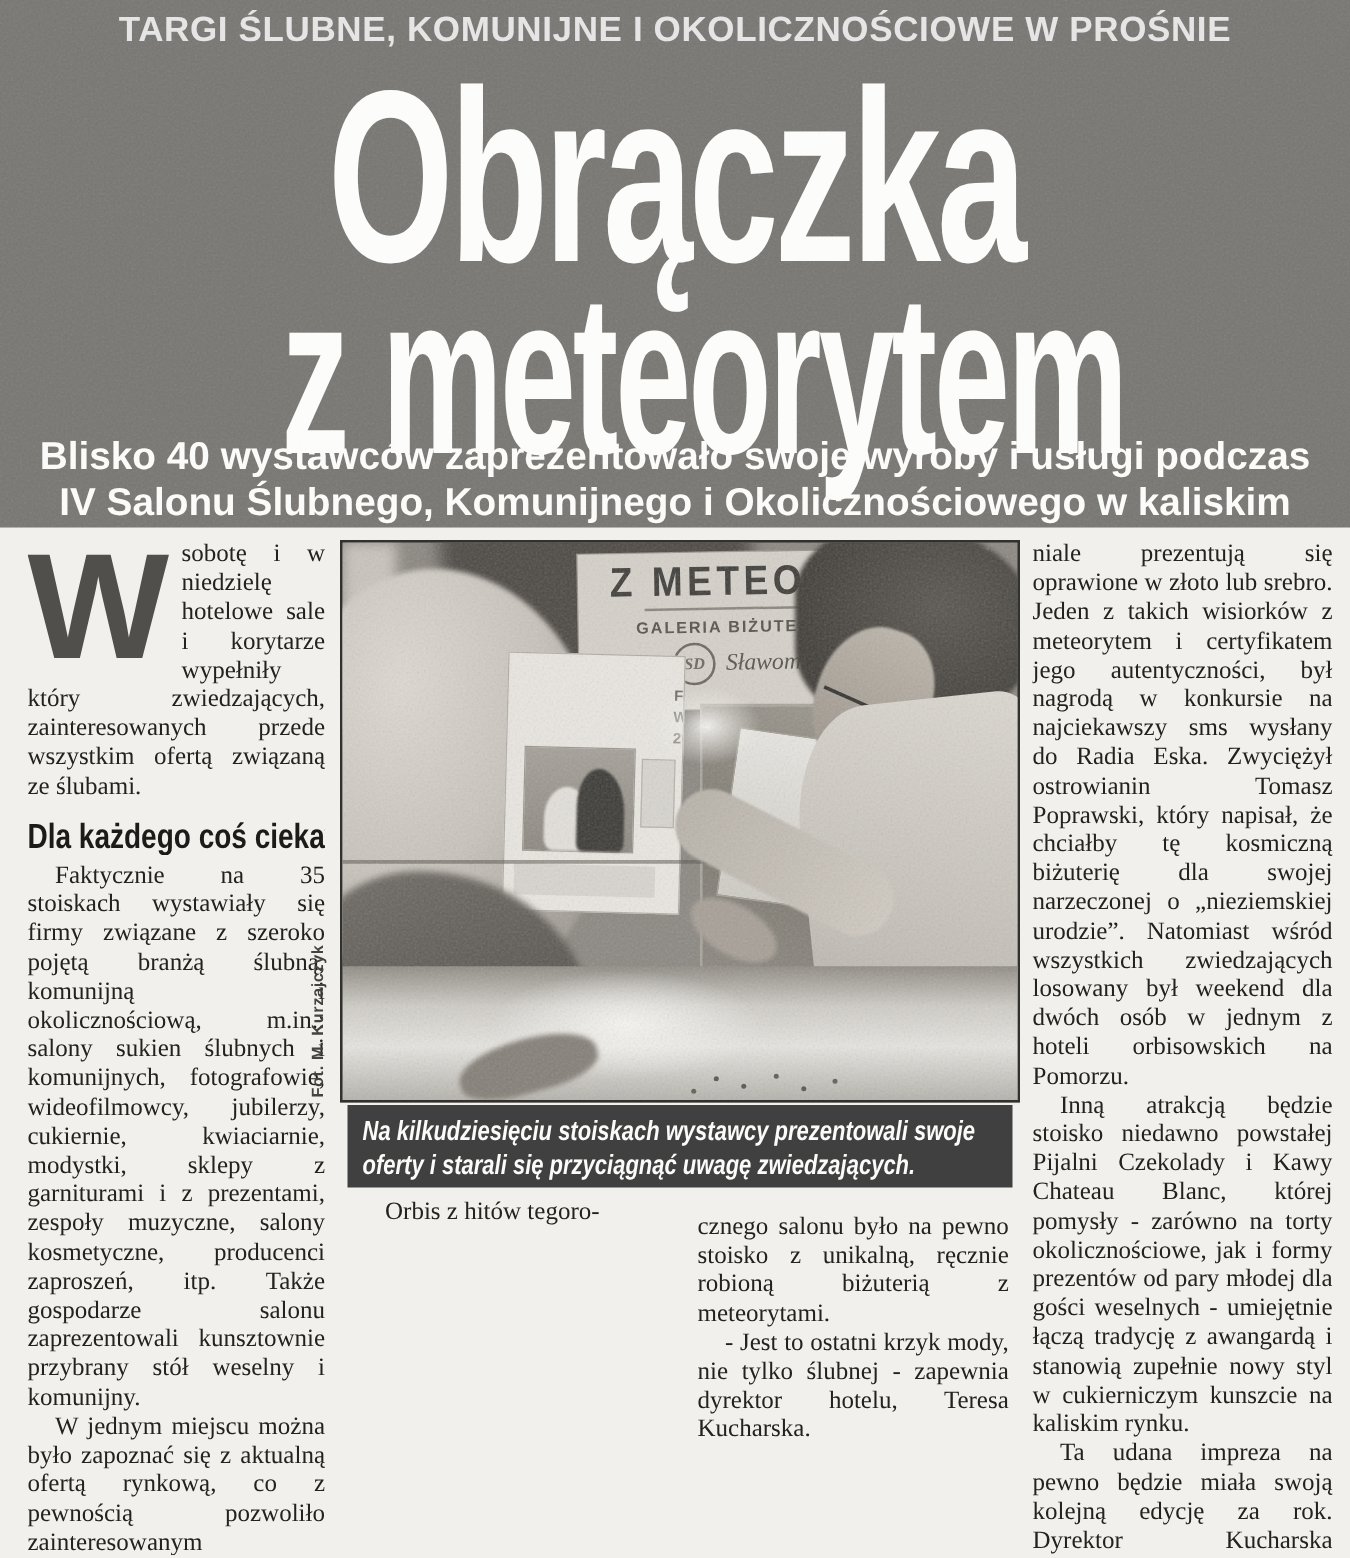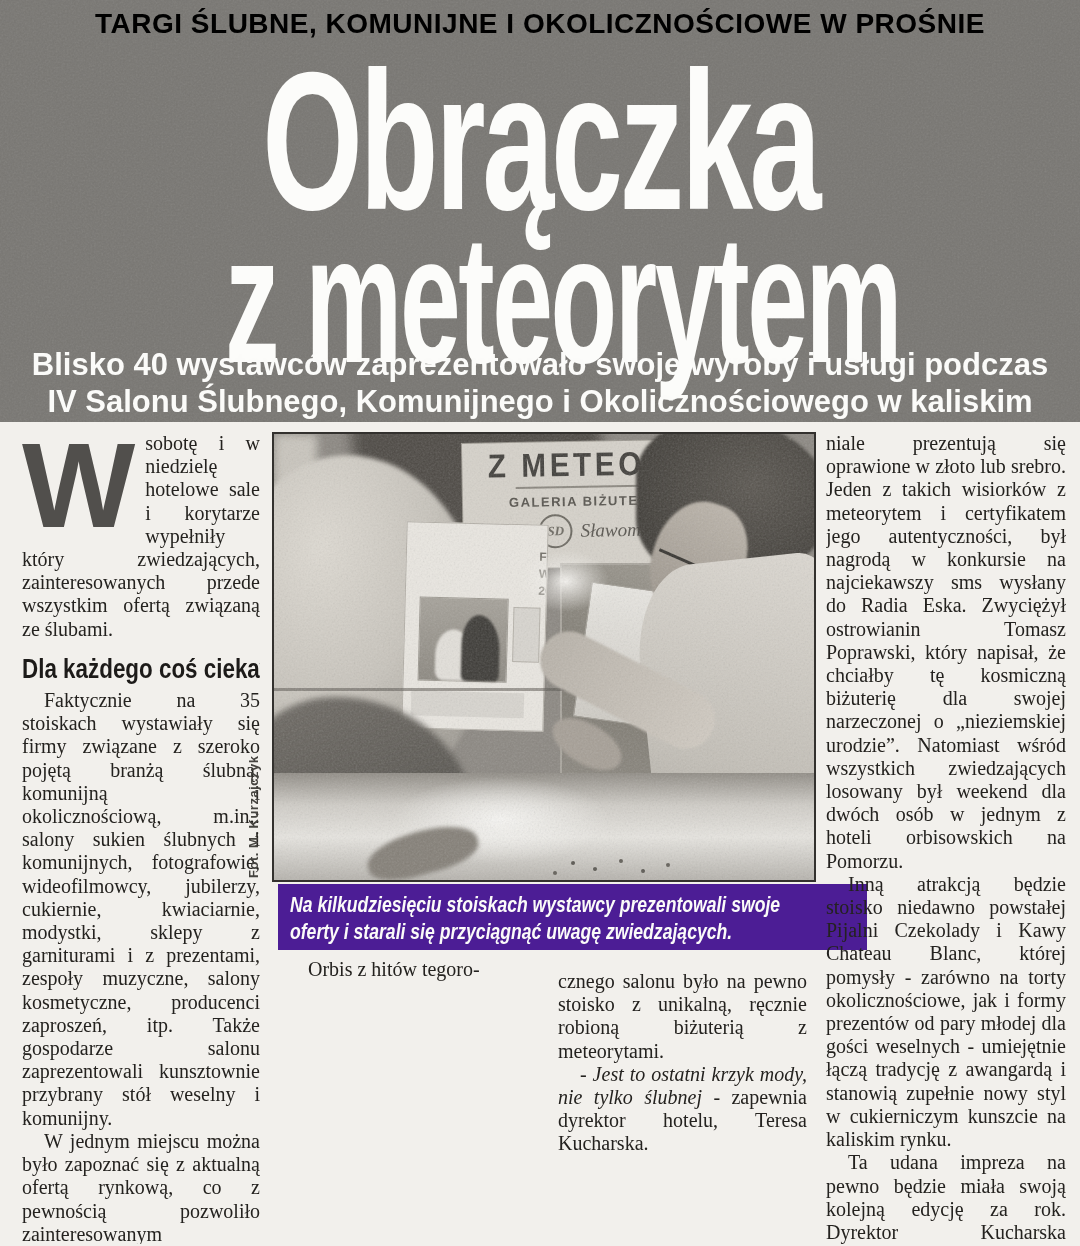--- a/index.html
+++ b/index.html
@@ -9,21 +9,21 @@
     font-family:"Liberation Serif", serif;
     -webkit-font-smoothing:antialiased;
   }
   
   .masthead{
     position:absolute;left:0;top:0;width:1080px;height:422px;
     background:#787672;overflow:hidden;
   }
   .kicker{
     position:absolute;top:8px;left:0;width:100%;
-    text-align:center;color:#000000;
+    text-align:center;color:#e5e5e5;
     font-family:"Liberation Sans", sans-serif;font-weight:bold;
     font-size:28px;letter-spacing:.5px;
   }
   .hl{position:absolute;left:0;width:100%;text-align:center;color:#fcfcfa;line-height:1;}
   .hl span{display:inline-block;font-family:"Liberation Sans", sans-serif;font-weight:bold;white-space:nowrap;}
   .hl1{top:44px;}
   .hl1 span{font-size:196px;letter-spacing:-5px;transform:scaleX(.66);}
   .hl2{top:208px;}
   .hl2 span{font-size:182px;letter-spacing:-4px;transform:scaleX(.60);}
   .deck{
@@ -35,21 +35,21 @@
   .col{
     position:absolute;overflow:hidden;
     font-size:20px;line-height:23.2px;color:#24221f;text-align:justify;
   }
   .col-left  {left:22px;  top:432px; width:238px;height:812px;}
   .col-right {left:826px; top:432px; width:240px;height:812px;}
   .col-mid1  {left:286px; top:958px; width:246px;height:288px;}
   .col-mid2  {left:558px; top:958px; width:249px;height:288px;margin-top:12px;}
   .para{margin:0;text-indent:22px;}
   .para.no-indent{text-indent:0;}
-  .italic{font-style:italic;}
+  .italic{}
   .dropcap{
     float:left;font-family:"Liberation Sans", sans-serif;font-weight:bold;
     font-size:120px;line-height:.82;color:#514f4c;
     padding:4px 10px 0 0;
   }
   .subhead{
     margin:16px 0 9px 0;font-family:"Liberation Sans", sans-serif;
     font-weight:bold;font-size:28px;color:#1d1b19;text-align:center;text-indent:0;
   }
   .subhead span{display:inline-block;transform:scaleX(.8);transform-origin:0 50%;white-space:nowrap;}
@@ -132,22 +132,22 @@
     background:linear-gradient(#908c85 0%,#d0cdc7 30%,#e7e5e0 60%,#b6b3ad 100%);
   }
   .ph-case-glow{left:22%;top:4%;width:40%;height:80%;background:radial-gradient(closest-side,#f7f6f3,rgba(247,246,243,0));}
   .ph-hand-customer{left:17%;bottom:6%;width:21%;height:40%;background:#847f77;border-radius:50% 50% 40% 40%;transform:rotate(-15deg);filter:blur(2px);}
   .ph-jewels{left:55%;bottom:14%;width:4px;height:4px;border-radius:50%;background:#57544e;
     box-shadow:22px 6px 0 #57544e, 48px -2px 0 #615e57, 70px 8px 0 #57544e, 95px 2px 0 #615e57, -18px 10px 0 #615e57;}
   .ph-shelf{left:0;top:57%;width:54%;height:3px;background:#55524c;opacity:.55;}
   .grain{left:0;top:0;width:100%;height:100%;pointer-events:none;}
   
   .caption-bar{
-    position:absolute;left:278px;top:884px;width:589px;height:66px;
-    background:#4c1d95;color:#fbfbf9;overflow:hidden;
+    position:absolute;left:278px;top:884px;width:532px;height:66px;
+    background:#404040;color:#fbfbf9;overflow:hidden;
   }
   .caption-bar span{
     display:inline-block;width:640px;margin:7px 0 0 12px;
     font-family:"Liberation Sans", sans-serif;font-weight:bold;font-style:italic;
     font-size:22px;line-height:27px;transform:scaleX(.8);transform-origin:0 0;
   }
   .photo-credit{
     position:absolute;left:246px;top:744px;height:134px;
     writing-mode:vertical-rl;transform:rotate(180deg);
     font-family:"Liberation Sans", sans-serif;font-weight:bold;

